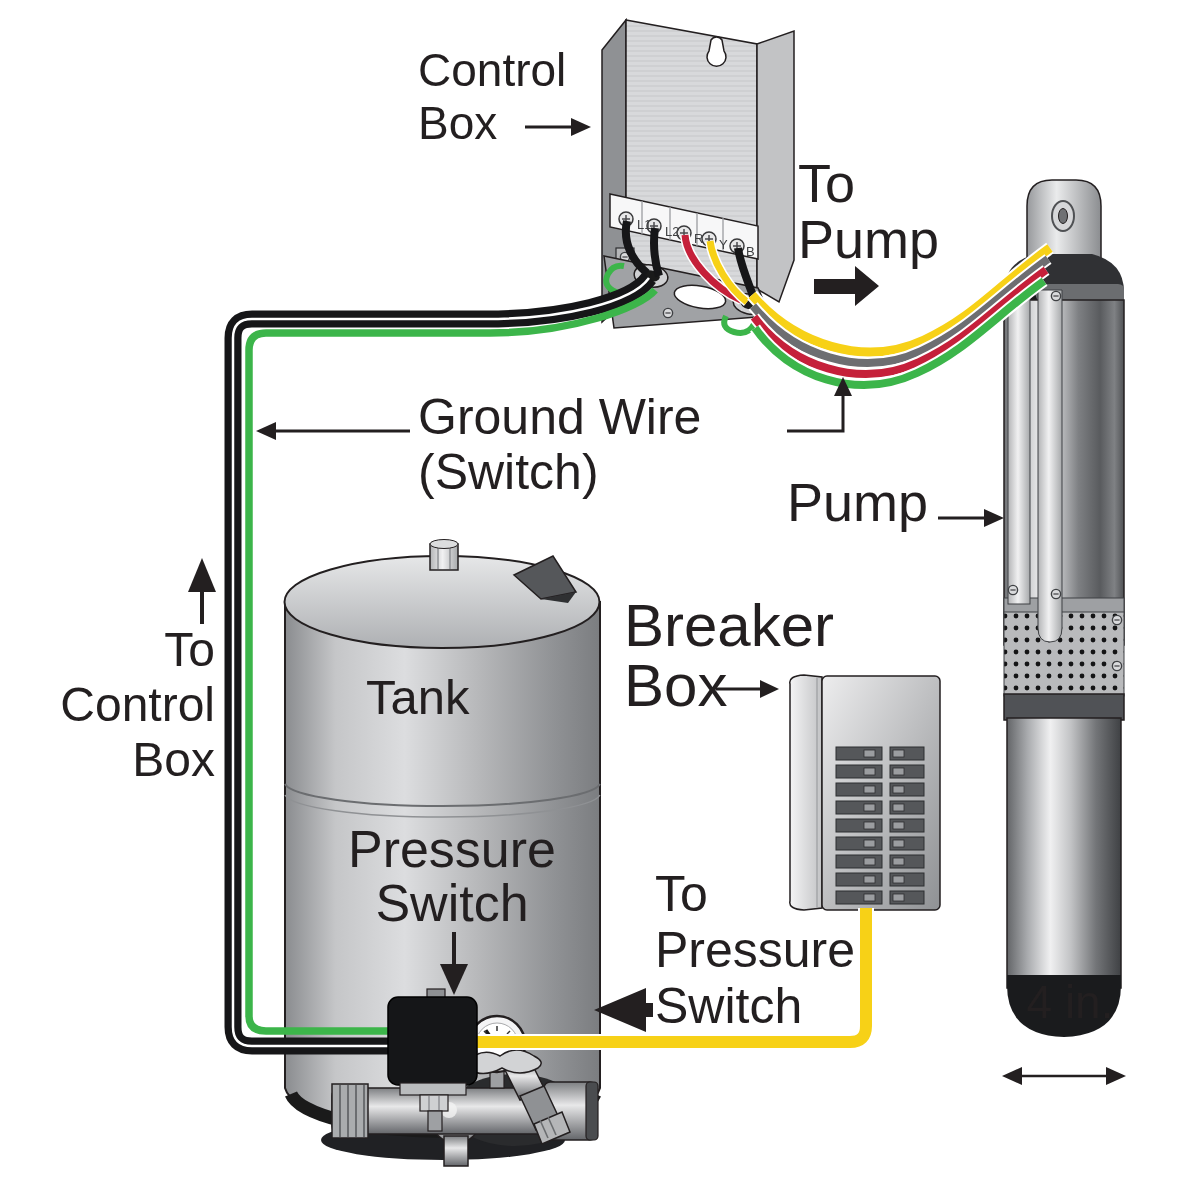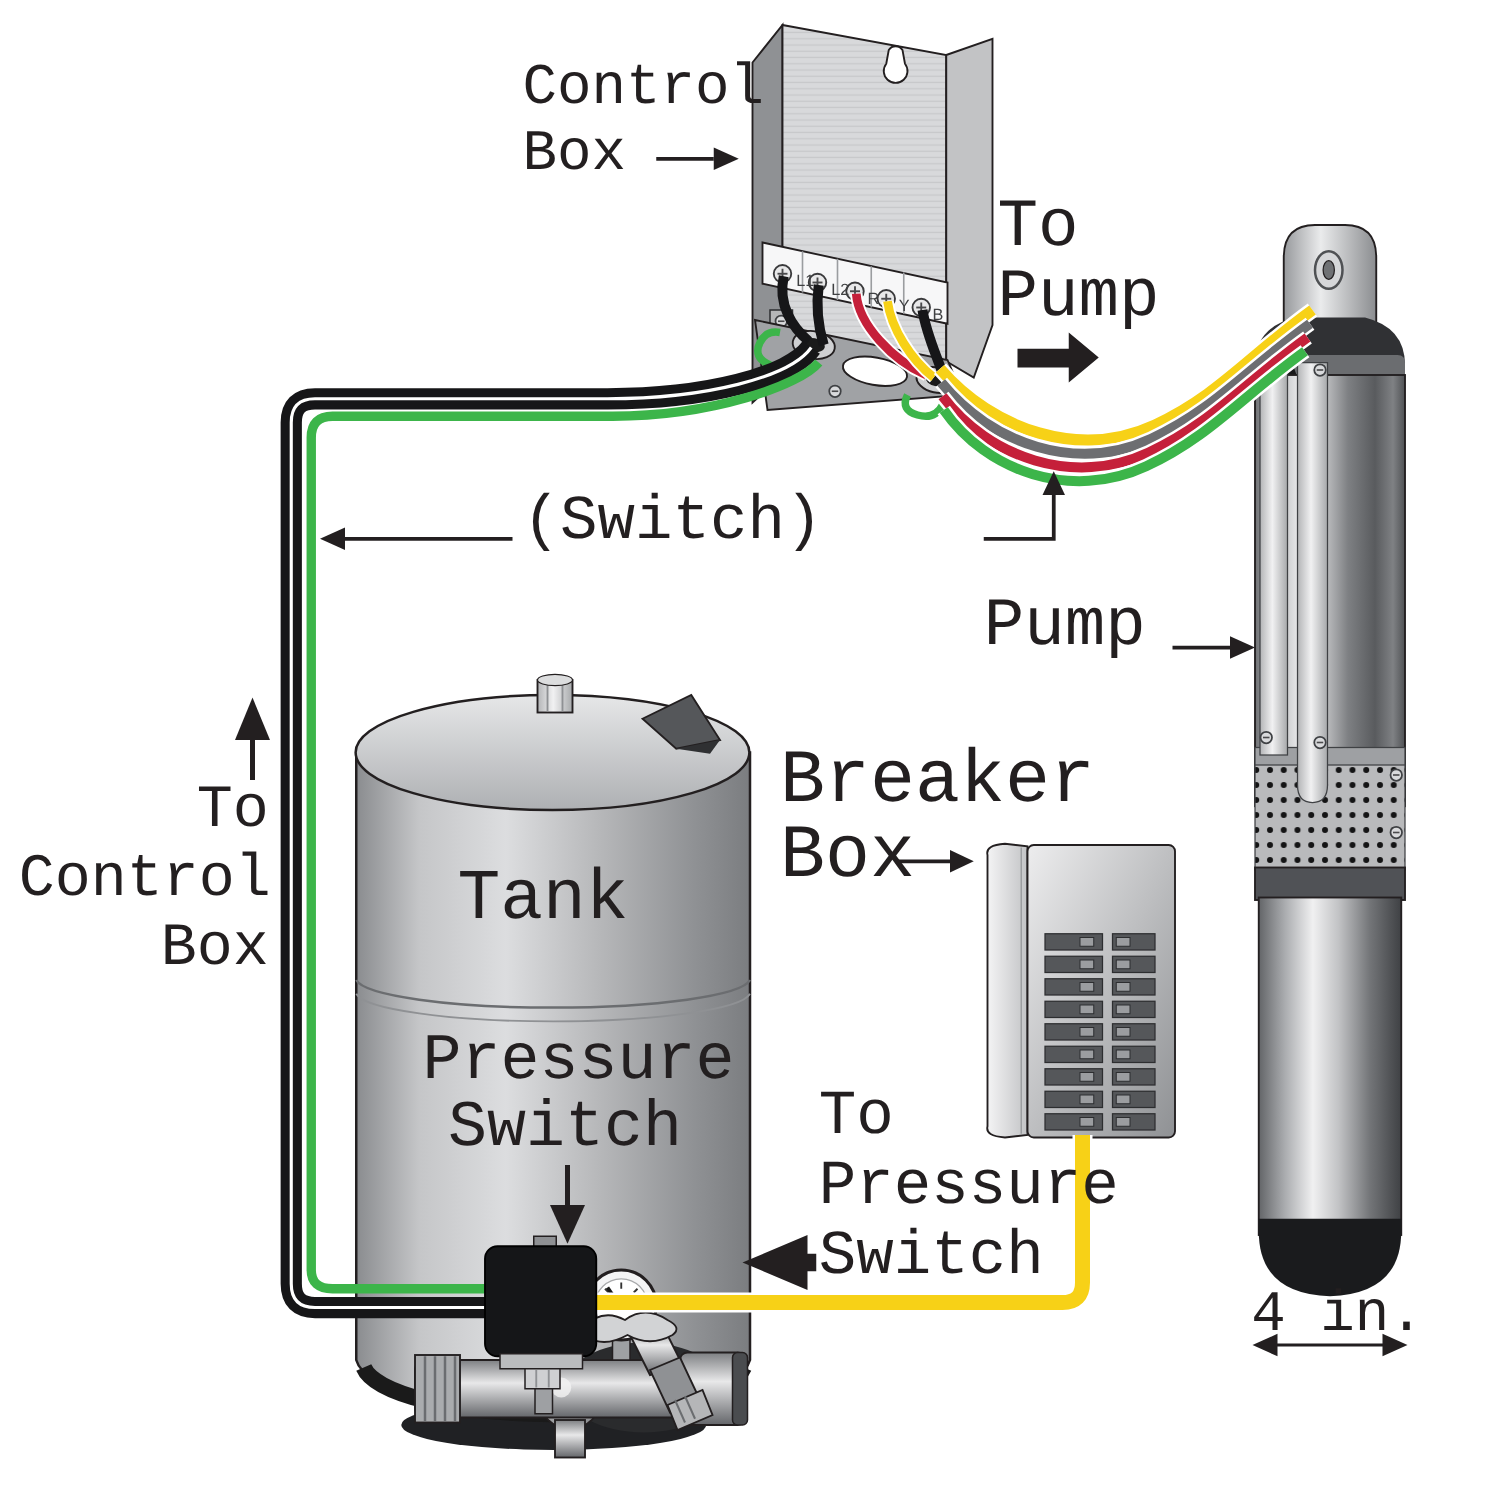--- a/index.html
+++ b/index.html
@@ -1,30 +1,30 @@
 <!DOCTYPE html>
 <html><head>
 <meta charset="utf-8">
 <style>
   html,body{margin:0;padding:0;background:#fff;}
   .stage{position:relative;width:1200px;height:1200px;background:#ffffff;overflow:hidden;
          font-family:"Liberation Sans","DejaVu Sans",sans-serif;color:#231f20;}
   .stage svg{position:absolute;left:0;top:0;}
   .lbl{position:absolute;color:#231f20;white-space:nowrap;font-weight:400;}
-  .lbl span{display:block;font-family:Liberation Mono, monospace;}
+  .lbl span{display:block;}
   #lbl-control-box{left:418px;top:44px;font-size:46px;line-height:53px;}
   #lbl-to-pump{left:798px;top:155px;font-size:54px;line-height:56px;}
   #lbl-ground-wire{left:418px;top:390px;font-size:50px;line-height:55px;}
   #lbl-pump{left:787px;top:474px;font-size:54px;line-height:56px;}
   #lbl-to-control-box{left:15px;top:622px;width:200px;text-align:right;font-size:48px;line-height:55px;}
-  #lbl-tank{left:366px;top:668px;font-size:57px;line-height:58px;margin-top:23px;}
+  #lbl-tank{left:366px;top:668px;font-size:49px;line-height:58px;}
   #lbl-breaker-box{left:624px;top:596px;font-size:60px;line-height:60px;}
   #lbl-pressure-switch{left:338px;top:822px;width:228px;text-align:center;font-size:52px;line-height:54px;}
   #lbl-to-pressure-switch{left:655px;top:866px;font-size:50px;line-height:56px;}
-  #lbl-well-id{left:972px;top:1026px;width:196px;text-align:center;font-size:46px;line-height:52px;}
+  #lbl-well-id{left:972px;top:976px;width:196px;text-align:center;font-size:46px;line-height:52px;}
   svg text.term{font-family:"Liberation Sans","DejaVu Sans",sans-serif;font-size:13px;fill:#3f4042;}
 </style>
 </head>
 <body>
 
 <div class="stage">
 
 <svg width="1200" height="1200" viewBox="0 0 1200 1200">
   <defs>
     <linearGradient id="gTank" x1="0" y1="0" x2="1" y2="0">
@@ -335,20 +335,21 @@
 
 <div class="lbl" id="lbl-control-box">
   <span>Control</span>
   <span>Box</span>
 </div>
 <div class="lbl" id="lbl-to-pump">
   <span>To</span>
   <span>Pump</span>
 </div>
 <div class="lbl" id="lbl-ground-wire">
+  <span>Ground Wire</span>
   <span>(Switch)</span>
 </div>
 <div class="lbl" id="lbl-pump">
   <span>Pump</span>
 </div>
 <div class="lbl" id="lbl-to-control-box">
   <span>To</span>
   <span>Control</span>
   <span>Box</span>
 </div>

